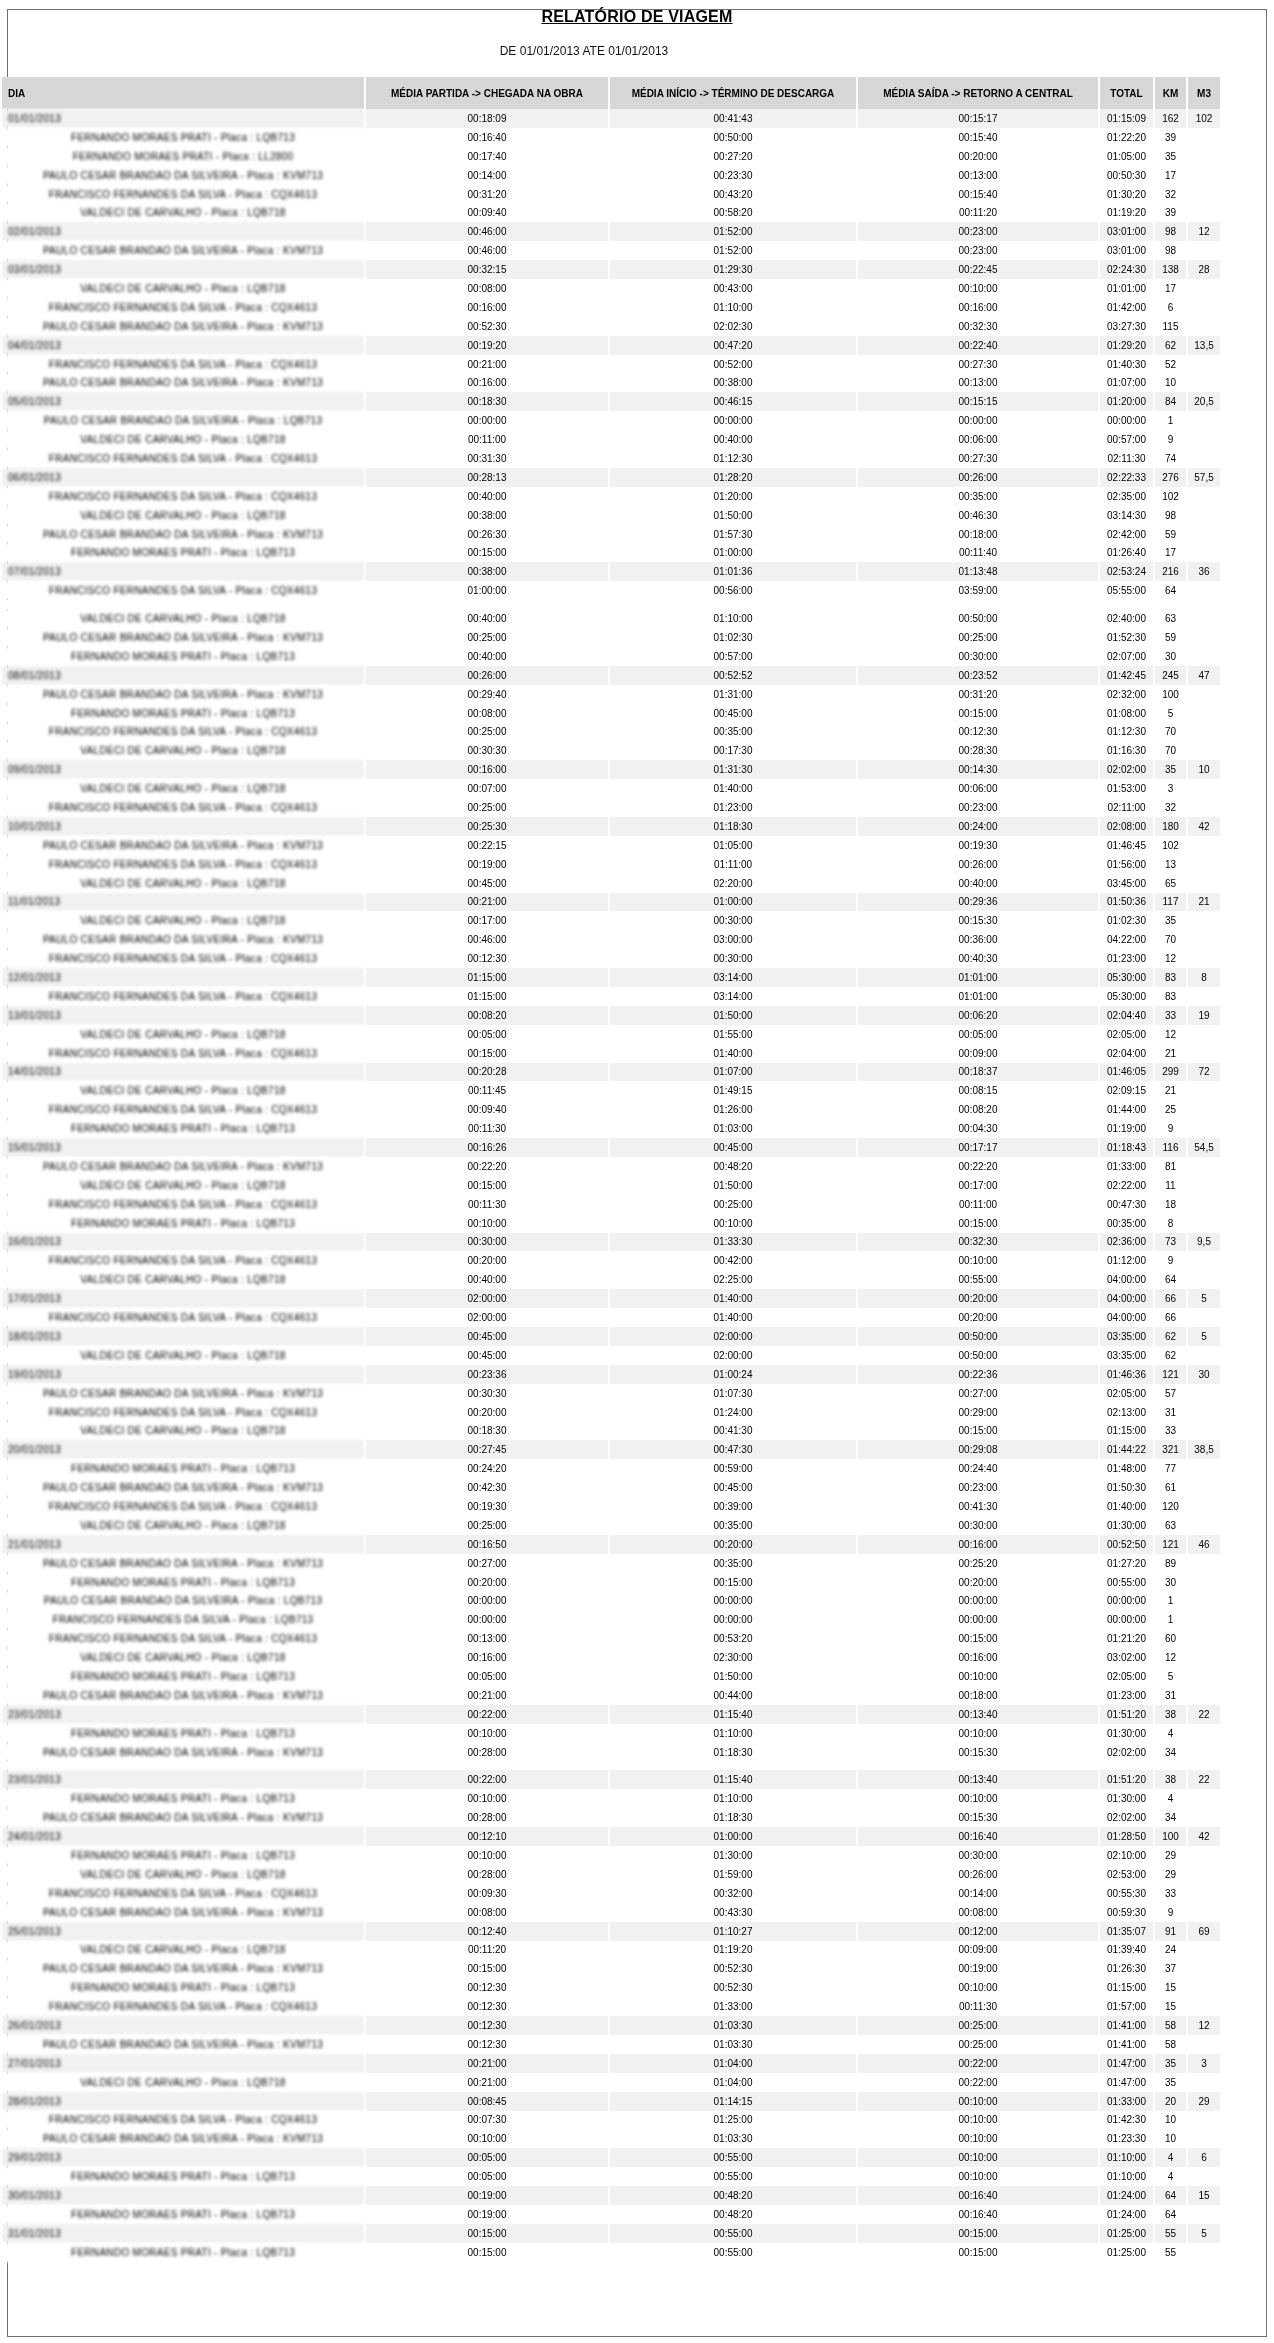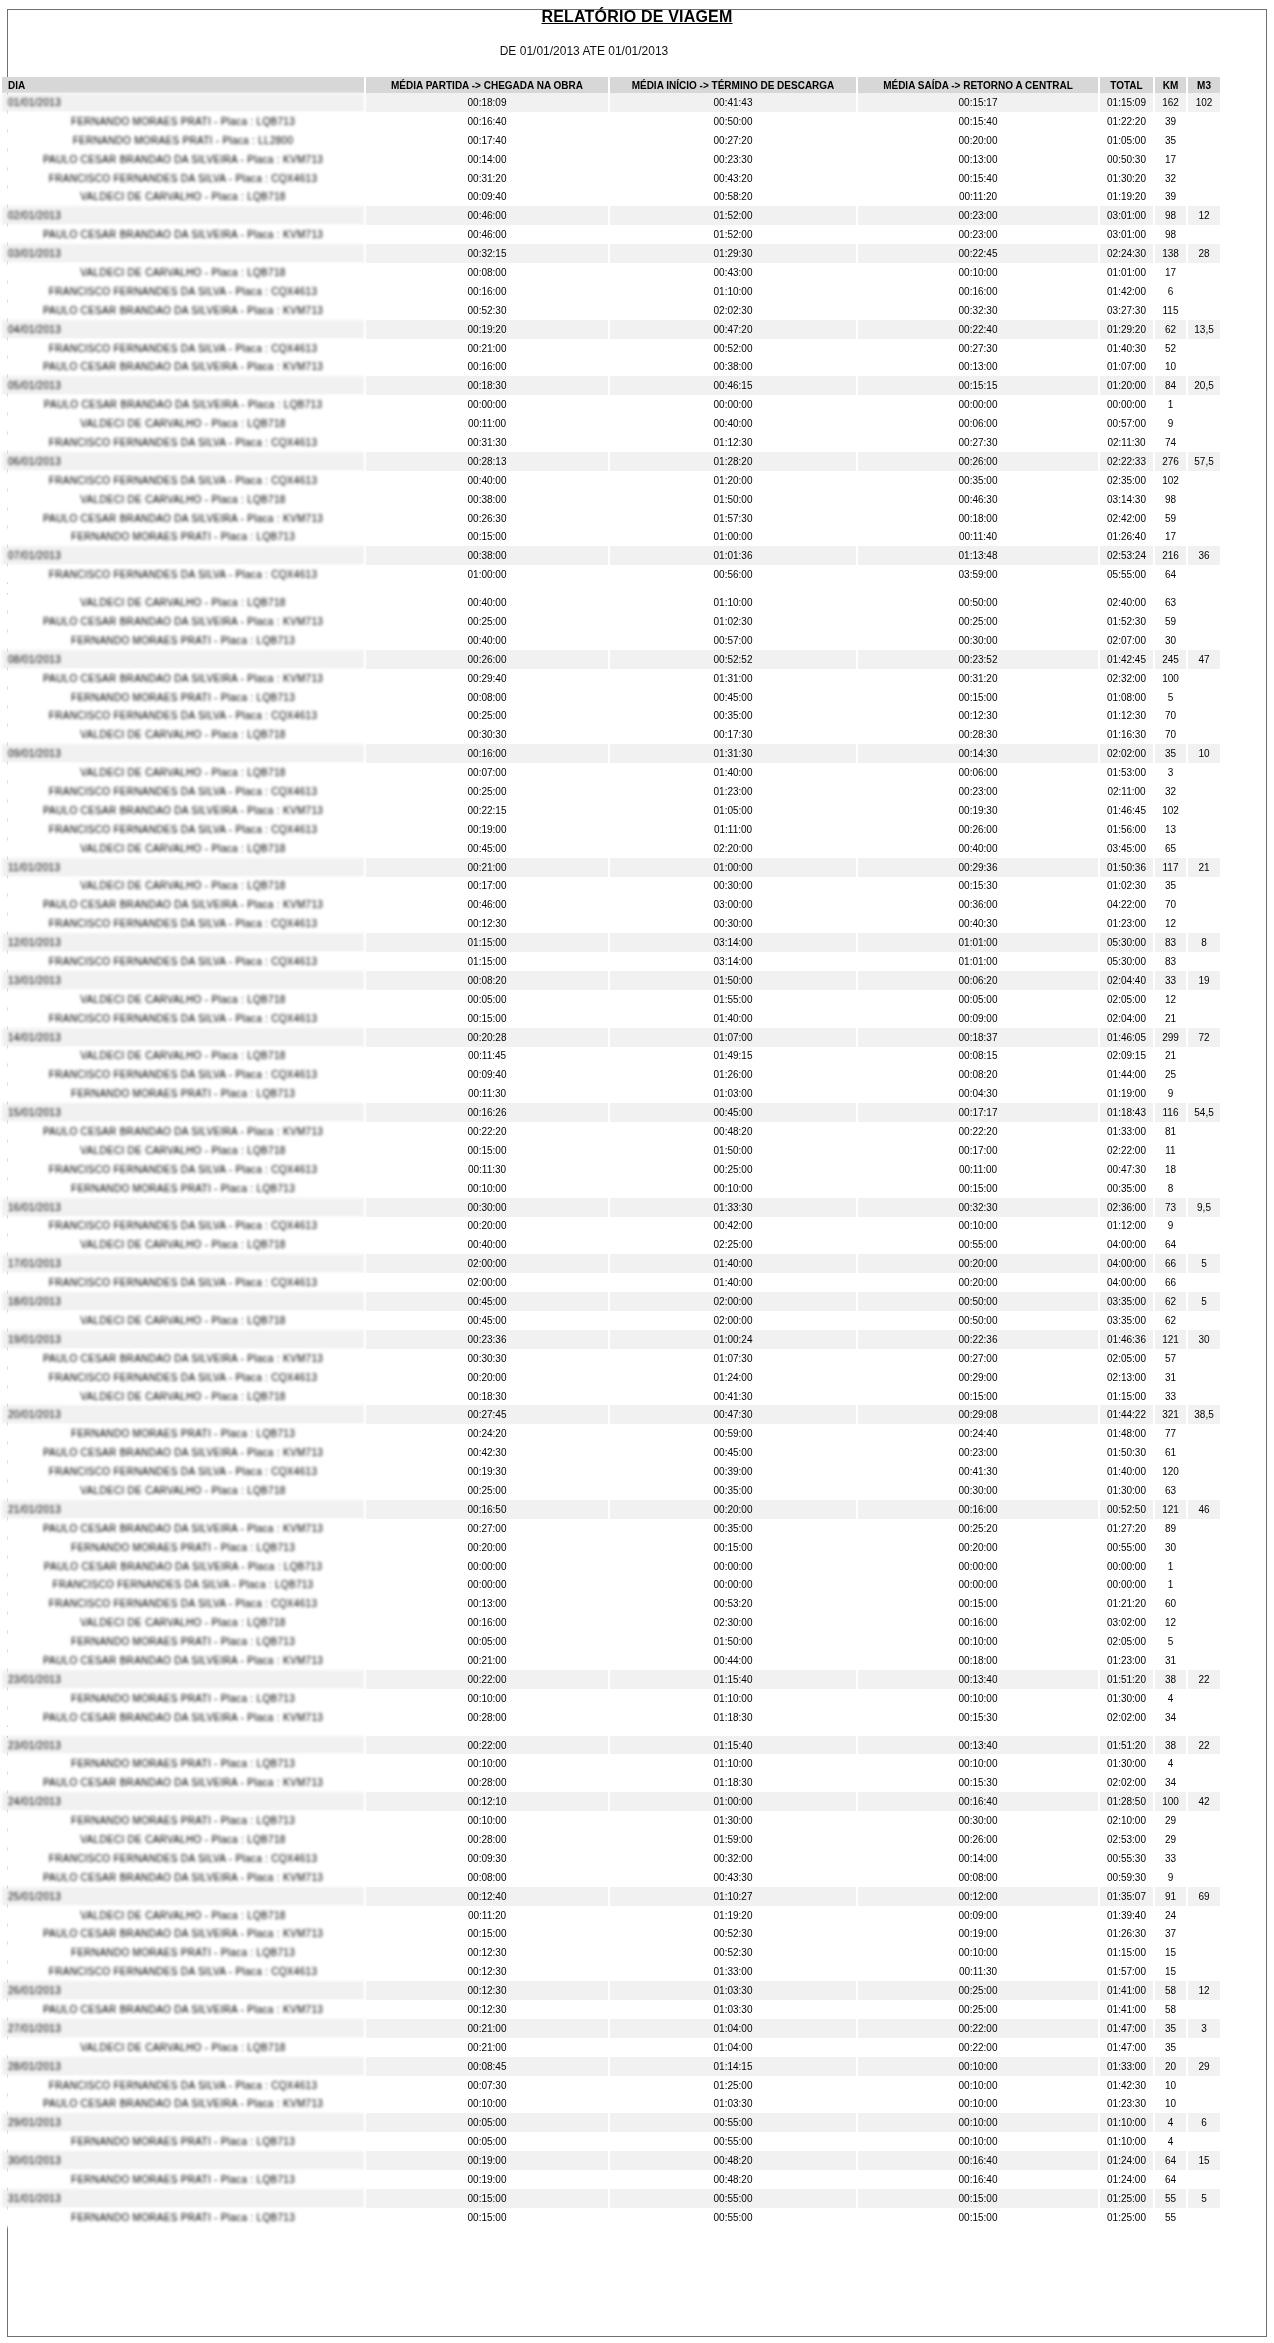--- a/index.html
+++ b/index.html
@@ -33,21 +33,21 @@
     position:absolute; top:77px; left:0;
     border-collapse:separate;
     border-spacing:2px 0;
     table-layout:fixed;
     width:1222px;
   }
   table.report th{
     background:#d7d7d7;
     font-size:10px; font-weight:bold;
     color:#000;
-    height:16px;
+    height:32px;
     padding:0;
     text-align:center;
     white-space:nowrap;
     overflow:hidden;
   }
   table.report th.dia-h{ text-align:left; padding-left:6px; }
   table.report td{
     font-size:10px; color:#000;
     height:18.9px;
     padding:0;
@@ -427,20 +427,29 @@
         </tr>
         <tr class="detail-row">
           <td class="dia-cell redacted">FRANCISCO FERNANDES DA SILVA - Placa : CQX4613</td>
           <td>00:25:00</td>
           <td>01:23:00</td>
           <td>00:23:00</td>
           <td>02:11:00</td>
           <td>32</td>
           <td></td>
         </tr>
+        <tr class="group-row">
+          <td class="dia-cell redacted">10/01/2013</td>
+          <td>00:25:30</td>
+          <td>01:18:30</td>
+          <td>00:24:00</td>
+          <td>02:08:00</td>
+          <td>180</td>
+          <td>42</td>
+        </tr>
         <tr class="detail-row">
           <td class="dia-cell redacted">PAULO CESAR BRANDAO DA SILVEIRA - Placa : KVM713</td>
           <td>00:22:15</td>
           <td>01:05:00</td>
           <td>00:19:30</td>
           <td>01:46:45</td>
           <td>102</td>
           <td></td>
         </tr>
         <tr class="detail-row">

